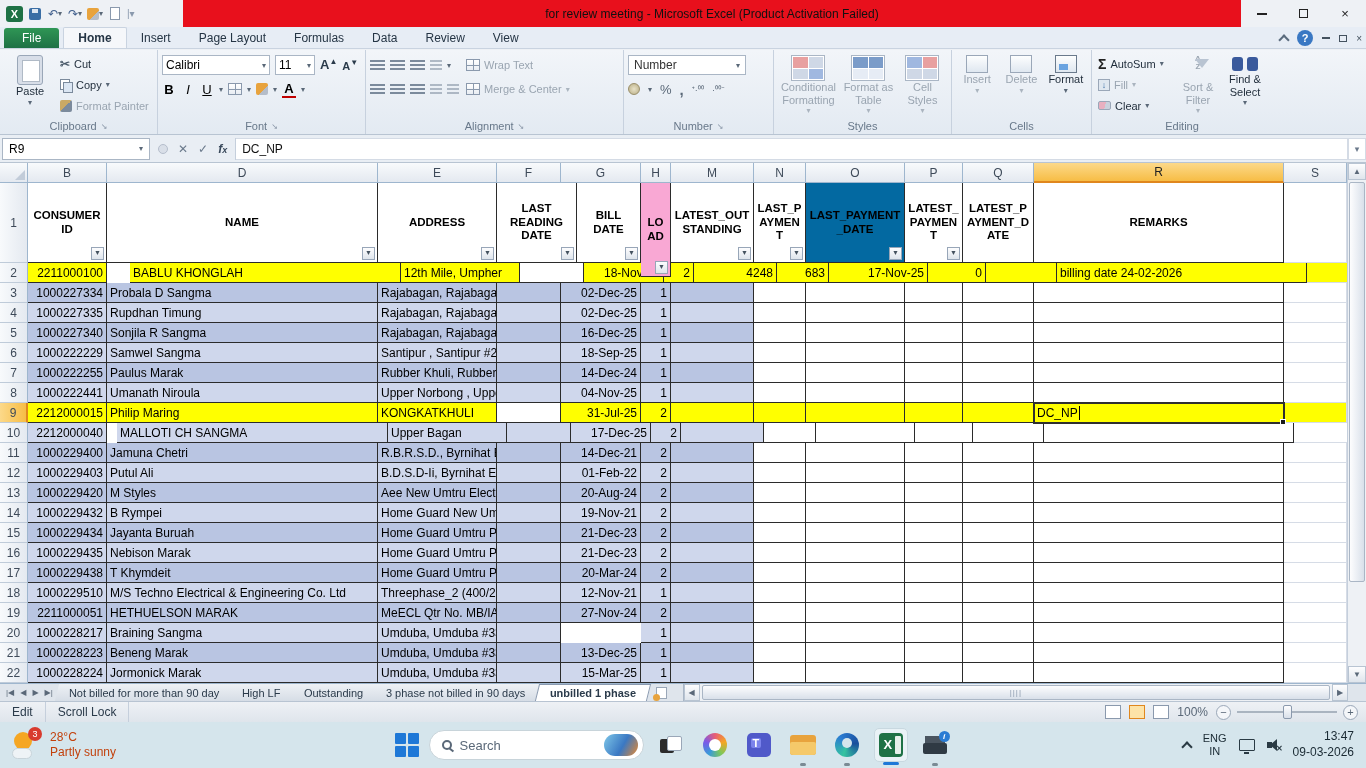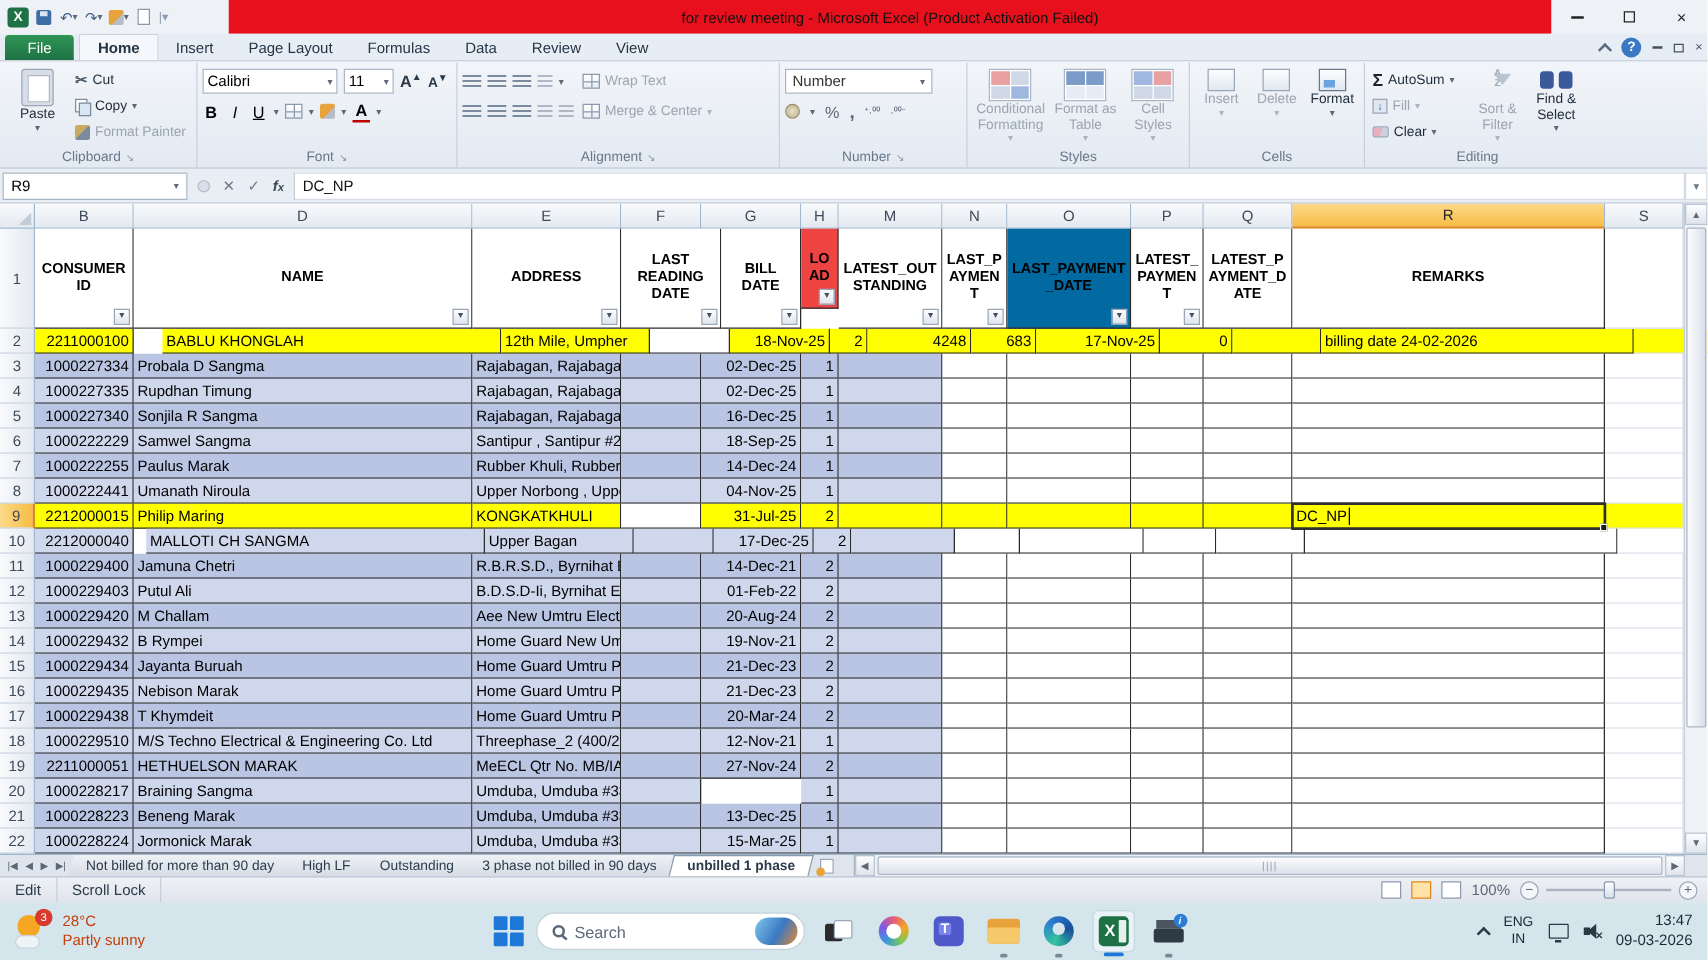--- a/index.html
+++ b/index.html
@@ -522,21 +522,21 @@
             <div class="fbtn">▼</div>
           </div>
           <div class="cell" style="width: 80px; height: 80px; background: rgb(255, 255, 255);">
             <span>LAST READING DATE</span>
             <div class="fbtn">▼</div>
           </div>
           <div class="cell" style="width: 64px; height: 80px; background: rgb(255, 255, 255);">
             <span>BILL DATE</span>
             <div class="fbtn">▼</div>
           </div>
-          <div class="cell" style="width: 30px; height: 64px; background: #ef4444;">
+          <div class="cell" style="width: 30px; height: 94px; background: #f9a8d4;">
             <span>LOAD</span>
             <div class="fbtn">▼</div>
           </div>
           <div class="cell" style="width: 83px; height: 80px; background: rgb(255, 255, 255);">
             <span>LATEST_OUTSTANDING</span>
             <div class="fbtn">▼</div>
           </div>
           <div class="cell" style="width: 52px; height: 80px; background: rgb(255, 255, 255);">
             <span>LAST_PAYMENT</span>
             <div class="fbtn">▼</div>
@@ -735,21 +735,21 @@
           <div class="cell al-r" style="width: 52px; background: rgb(255, 255, 255);"></div>
           <div class="cell al-r" style="width: 99px; background: rgb(255, 255, 255);"></div>
           <div class="cell al-r" style="width: 58px; background: rgb(255, 255, 255);"></div>
           <div class="cell al-r" style="width: 71px; background: rgb(255, 255, 255);"></div>
           <div class="cell" style="width: 250px; background: rgb(255, 255, 255);"></div>
           <div class="cell s-col" style="width: 63px; background: rgb(255, 255, 255);"></div>
         </div>
         <div class="grow" style="height: 20px;">
           <div class="rnum">13</div>
           <div class="cell al-r" style="width: 79px; background: rgb(185, 197, 226);">1000229420</div>
-          <div class="cell" style="width: 271px; background: rgb(185, 197, 226);">M Challam</div>
+          <div class="cell" style="width: 271px; background: rgb(185, 197, 226);">M Styles</div>
           <div class="cell" style="width: 119px; background: rgb(185, 197, 226);">Aee New Umtru Electrical Sub</div>
           <div class="cell al-r" style="width: 64px; background: rgb(185, 197, 226);"></div>
           <div class="cell al-r" style="width: 80px; background: rgb(185, 197, 226);">20-Aug-24</div>
           <div class="cell al-r" style="width: 30px; background: rgb(185, 197, 226);">2</div>
           <div class="cell al-r" style="width: 83px; background: rgb(185, 197, 226);"></div>
           <div class="cell al-r" style="width: 52px; background: rgb(255, 255, 255);"></div>
           <div class="cell al-r" style="width: 99px; background: rgb(255, 255, 255);"></div>
           <div class="cell al-r" style="width: 58px; background: rgb(255, 255, 255);"></div>
           <div class="cell al-r" style="width: 71px; background: rgb(255, 255, 255);"></div>
           <div class="cell" style="width: 250px; background: rgb(255, 255, 255);"></div>

